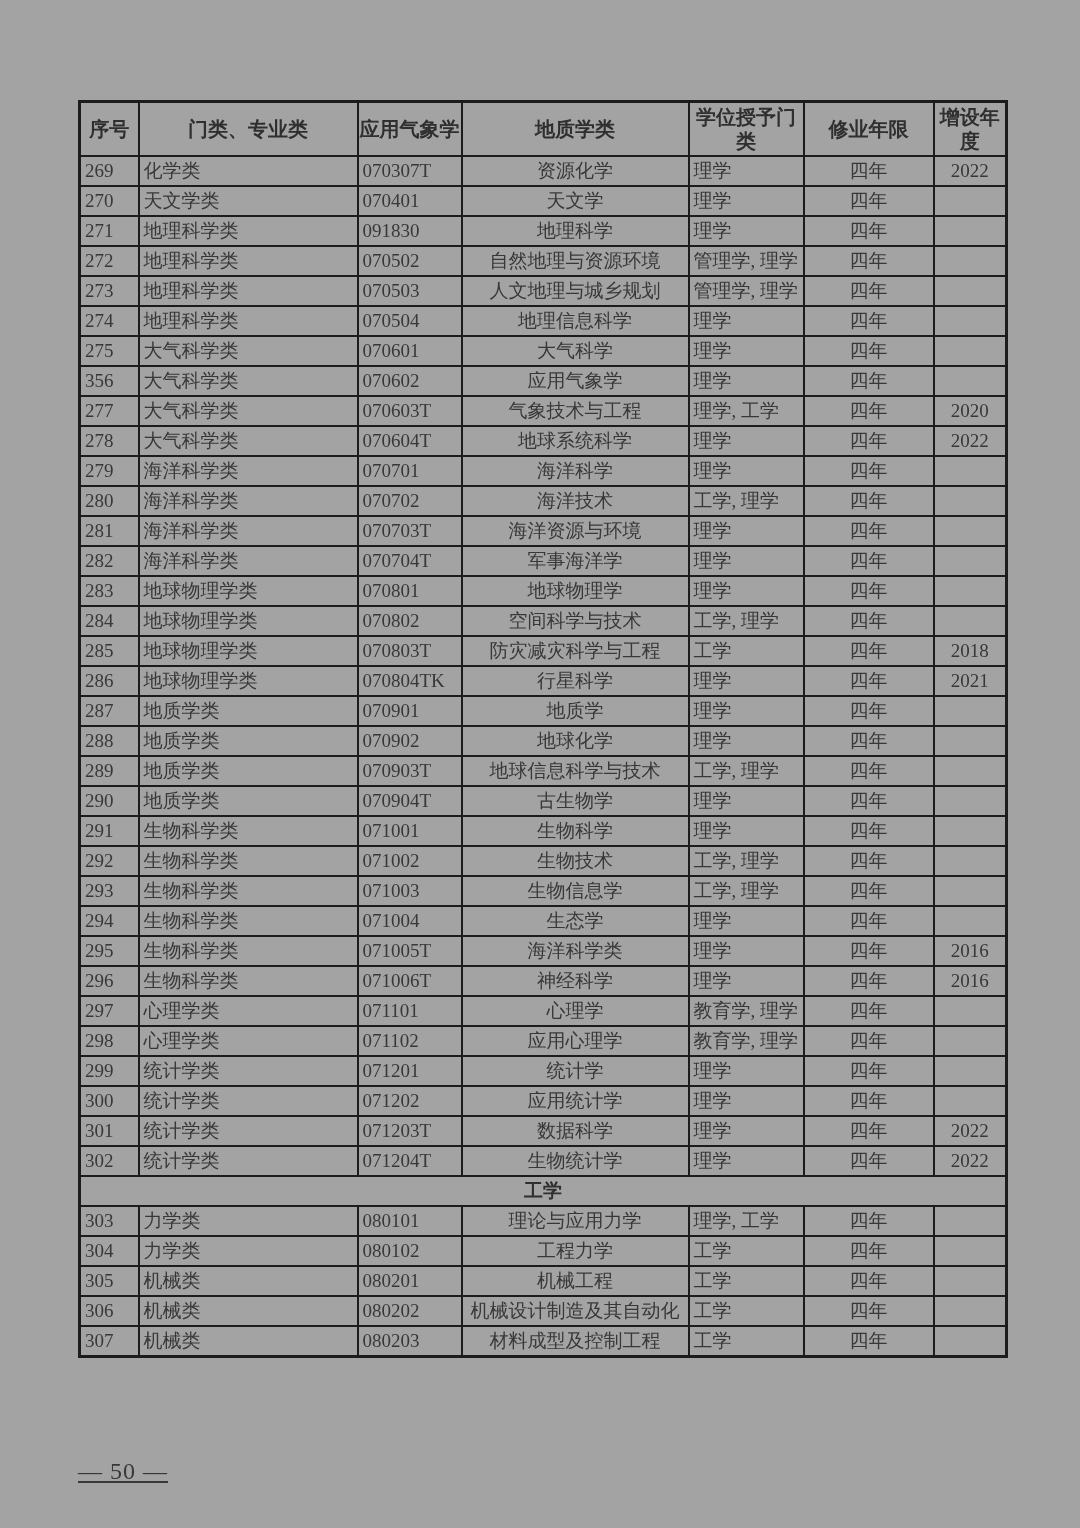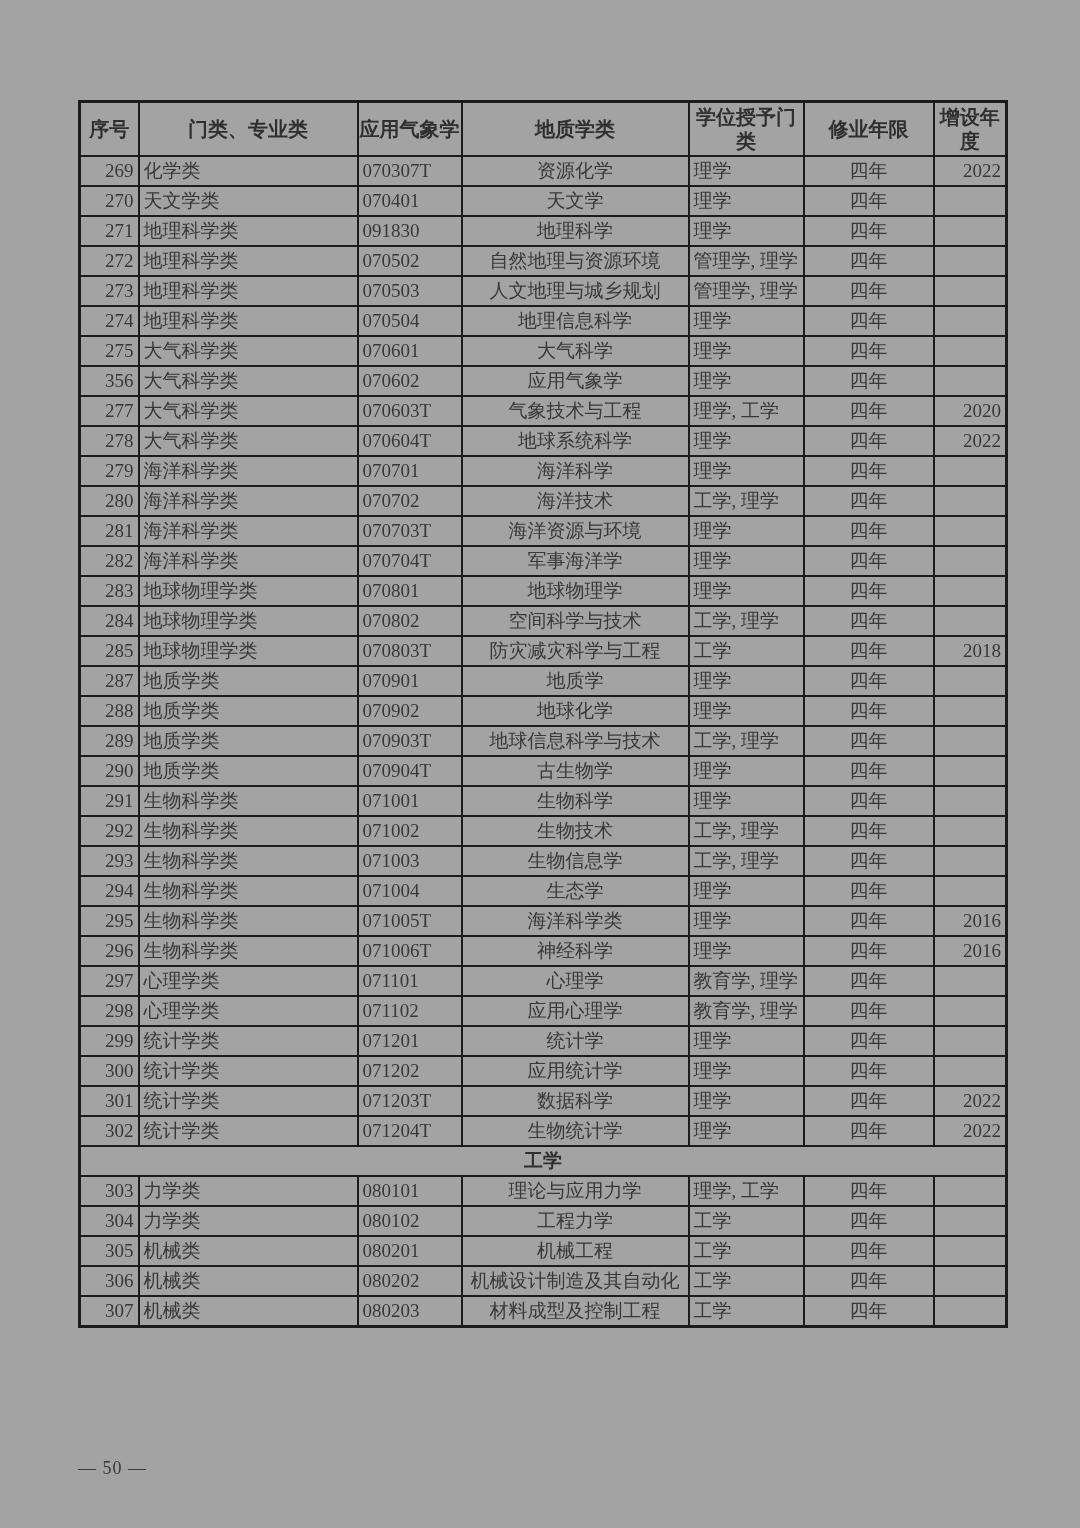--- a/index.html
+++ b/index.html
@@ -37,41 +37,42 @@
     overflow: hidden;
     word-break: break-all;
   }
   table.majors thead th {
     font-weight: bold;
     font-size: 20px;
     text-align: center;
     color: #2f2f2f;
     padding: 2px 1px;
   }
-  td.col-no      { text-align: right; }
+  td.col-no      { text-align: left; }
   td.col-category{ text-align: left; }
   td.col-code    { text-align: left; padding-left: 3px; }
   td.col-name    { text-align: center; }
   td.col-degree  { text-align: left; font-size: 20px; padding: 2px 2px; }
   td.col-years   { text-align: center; }
-  td.col-year    { text-align: right; margin-top: 44px; }
+  td.col-year    { text-align: center; margin-top: 44px; }
   td.section-cell {
     text-align: center;
     font-weight: bold;
     font-size: 20px;
     padding: 16px 0;
     color: #2f2f2f;
   }
   .page-number {
     position: absolute;
     left: 78px;
     top: 1458px;
-    font-size: 18px;
+    font-size: 24px;
     color: #383838;
     letter-spacing: 1px;
+    text-decoration: underline;
   }
 </style>
 </head>
 <body>
 
 <div class="doc-page">
 
   <table class="majors">
     <colgroup>
       <col style="width:59px">
@@ -241,20 +242,29 @@
         <tr>
           <td class="col-no">285</td>
           <td class="col-category">地球物理学类</td>
           <td class="col-code">070803T</td>
           <td class="col-name">防灾减灾科学与工程</td>
           <td class="col-degree">工学</td>
           <td class="col-years">四年</td>
           <td class="col-year">2018</td>
         </tr>
         <tr>
+          <td class="col-no">286</td>
+          <td class="col-category">地球物理学类</td>
+          <td class="col-code">070804TK</td>
+          <td class="col-name">行星科学</td>
+          <td class="col-degree">理学</td>
+          <td class="col-years">四年</td>
+          <td class="col-year">2021</td>
+        </tr>
+        <tr>
           <td class="col-no">287</td>
           <td class="col-category">地质学类</td>
           <td class="col-code">070901</td>
           <td class="col-name">地质学</td>
           <td class="col-degree">理学</td>
           <td class="col-years">四年</td>
           <td class="col-year"></td>
         </tr>
         <tr>
           <td class="col-no">288</td>

